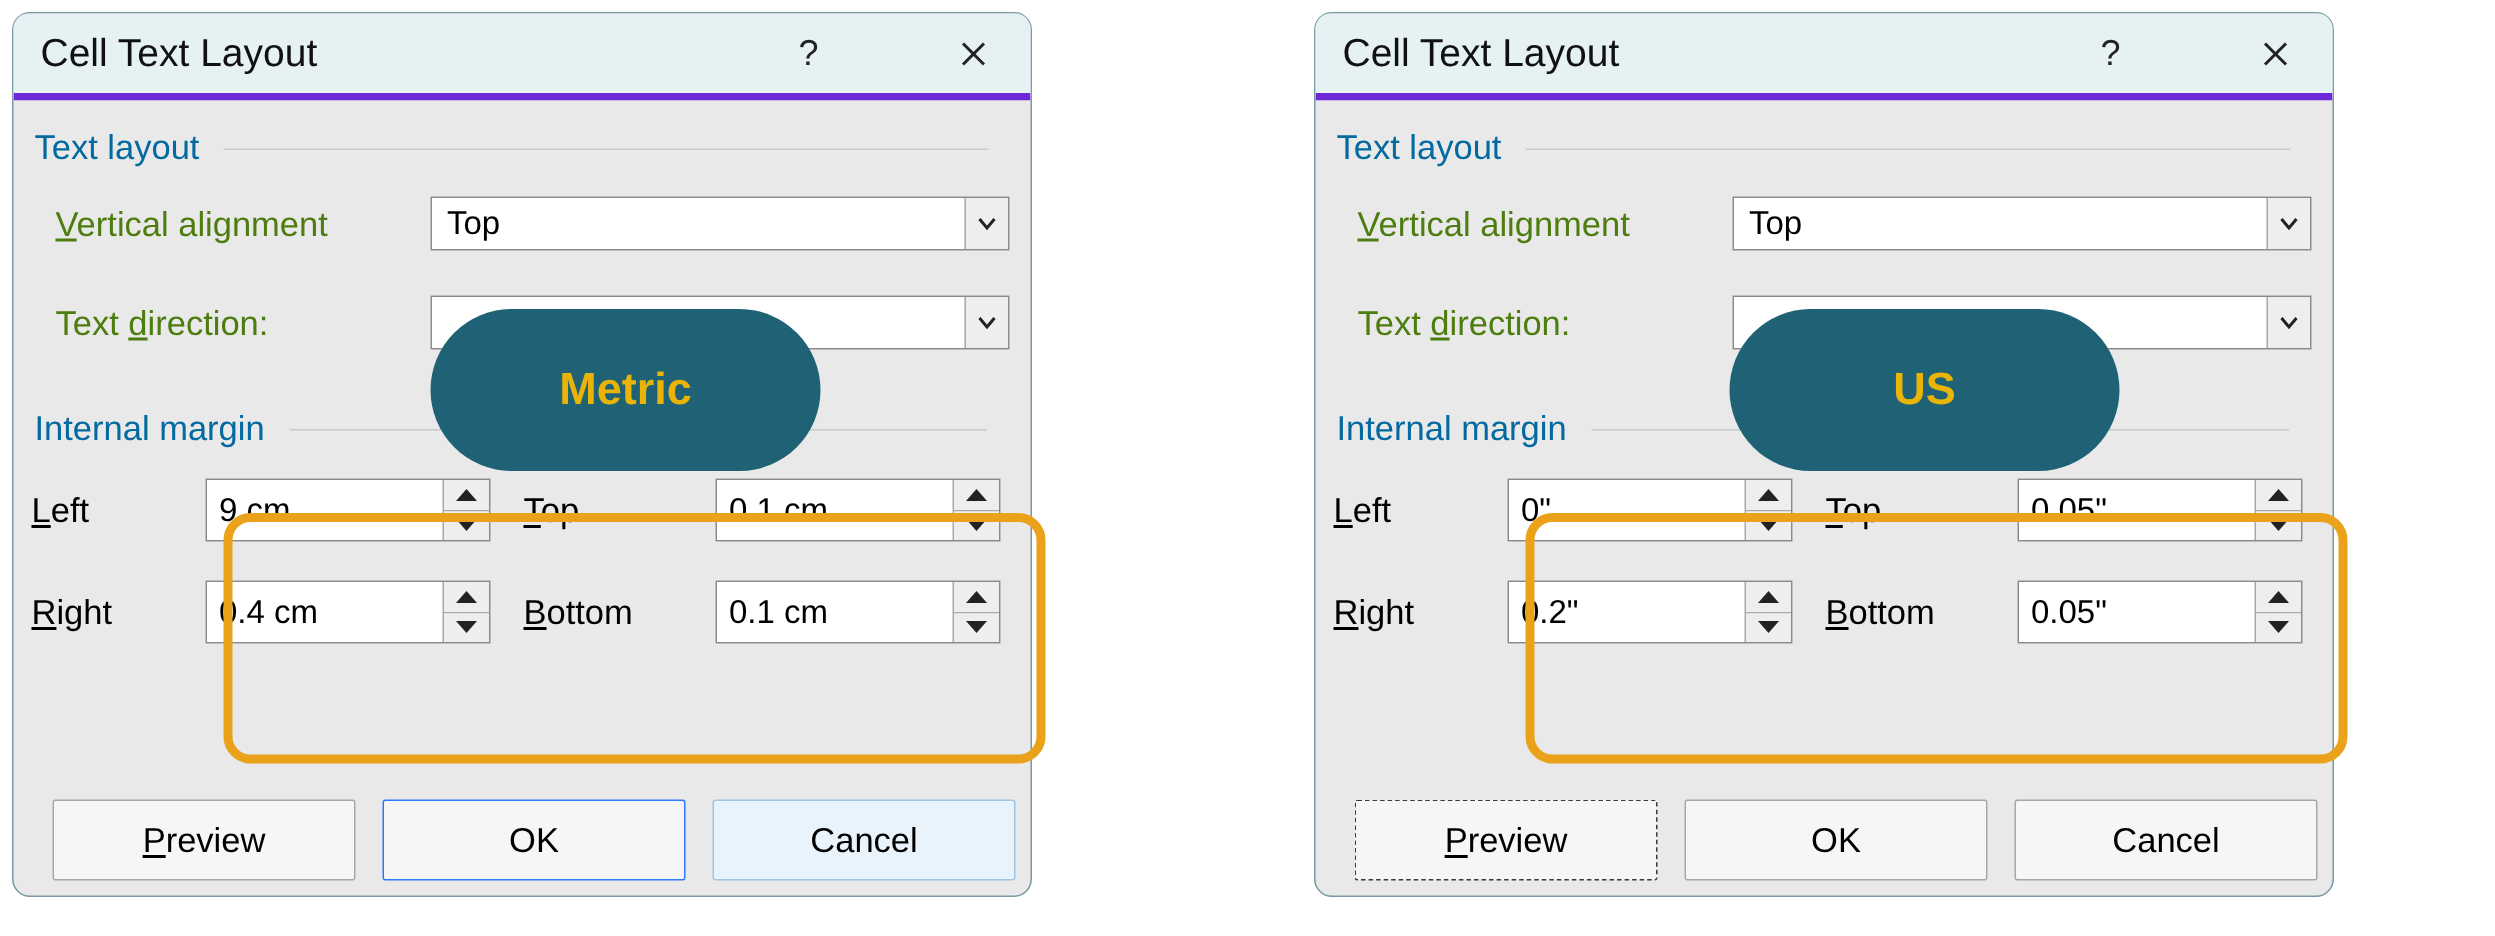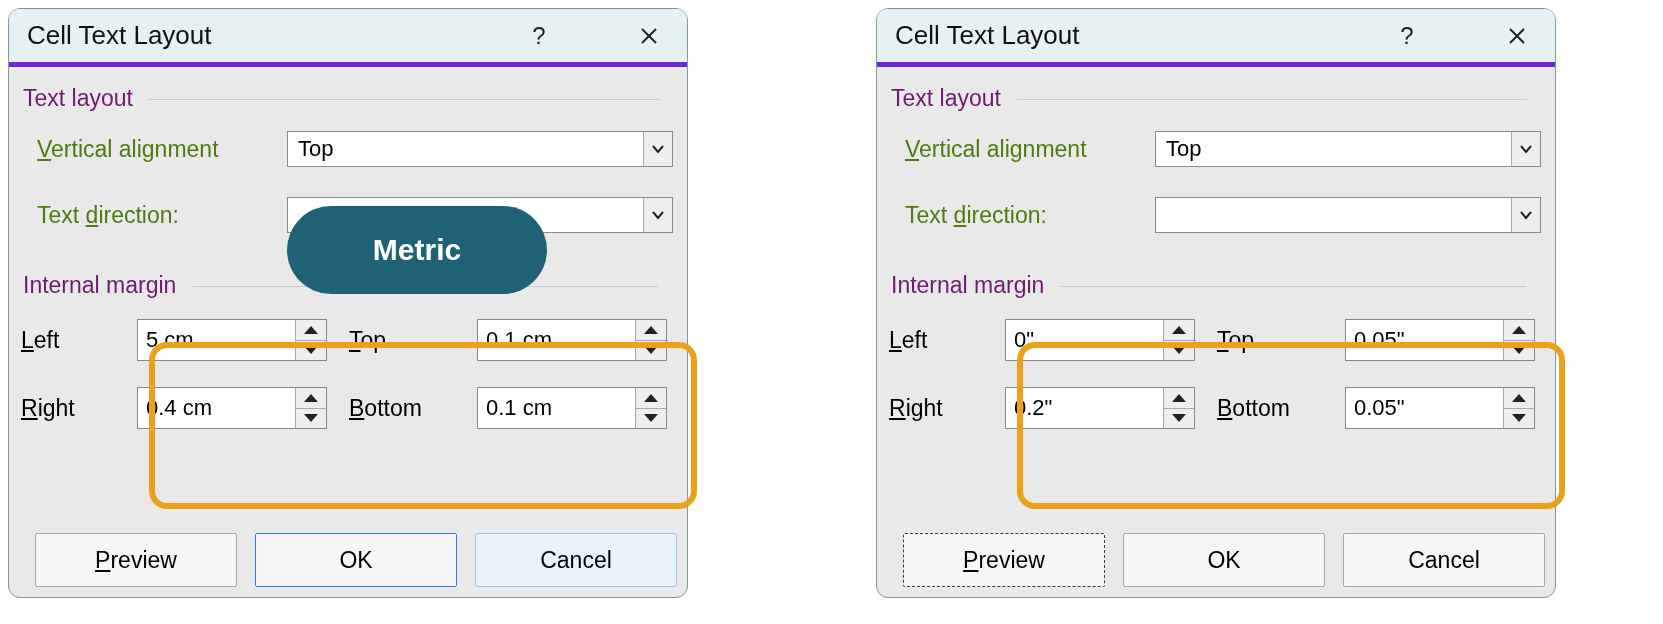--- a/index.html
+++ b/index.html
@@ -52,21 +52,21 @@
     justify-content: center;
     margin-left: 70px;
     color: #222;
   }
   .tb-btn svg { width: 20px; height: 20px; stroke: #222; stroke-width: 2; fill: none; }
   .help-char { font-size: 24px; line-height: 1; }
 
   .section-header {
     padding: 18px 14px 4px 14px;
     font-size: 23px;
-    color: #701a75;
+    color: #0369a1;
     position: relative;
   }
   .section-header .line {
     display: inline-block;
     vertical-align: middle;
     height: 1px;
     background: #c9c9c9;
     margin-left: 10px;
   }
 
@@ -177,25 +177,25 @@
     font-size: 23px;
     border-radius: 2px;
   }
   .btn.ok-left  { border-color: #2b79ff; }
   .btn.cancel-left { background: #e9f3fb; border-color: #9dc5e6; }
   .btn.prev-focus { border: 1.5px dashed #3a3a3a; }
 
   .pill {
     position: absolute;
     background: #1f6275;
-    color: #ffffff;
+    color: #eab308;
     font-weight: 700;
     font-size: 30px;
     border-radius: 56px;
-    height: 88px;
+    height: 108px;
     display: flex;
     align-items: center;
     justify-content: center;
     box-shadow: none;
   }
   .pill.metric { left: 278px; top: 197px; width: 260px; }
   .pill.us     { left: 276px; top: 197px; width: 260px; }
 </style>
 </head>
 <body>
@@ -249,21 +249,21 @@
   </div>
 
   <div class="section-header" style="padding-top:24px">
     <span>Internal margin</span>
     <span class="line" style="width:465px"></span>
   </div>
 
   <div class="margin-block">
     <div class="mlabel"><span class="acc">L</span><span>eft</span></div>
     <div class="spin">
-      <div class="sval">5 cm</div>
+      <div class="sval">9 cm</div>
       <div class="sbtns">
           <div class="sb">
             <div class="tri-up"></div>
           </div>
           <div class="sb">
             <div class="tri-down"></div>
           </div>
         </div>
     </div>
     <div class="mlabel"><span class="acc">T</span><span>op</span></div>
@@ -432,13 +432,14 @@
         <span><span class="acc">P</span><span>review</span></span>
       </div>
     <div class="btn">
         <span>OK</span>
       </div>
     <div class="btn">
         <span>Cancel</span>
       </div>
   </div>
 
+  <div class="pill us">US</div>
 </div>
 
 </body></html>

